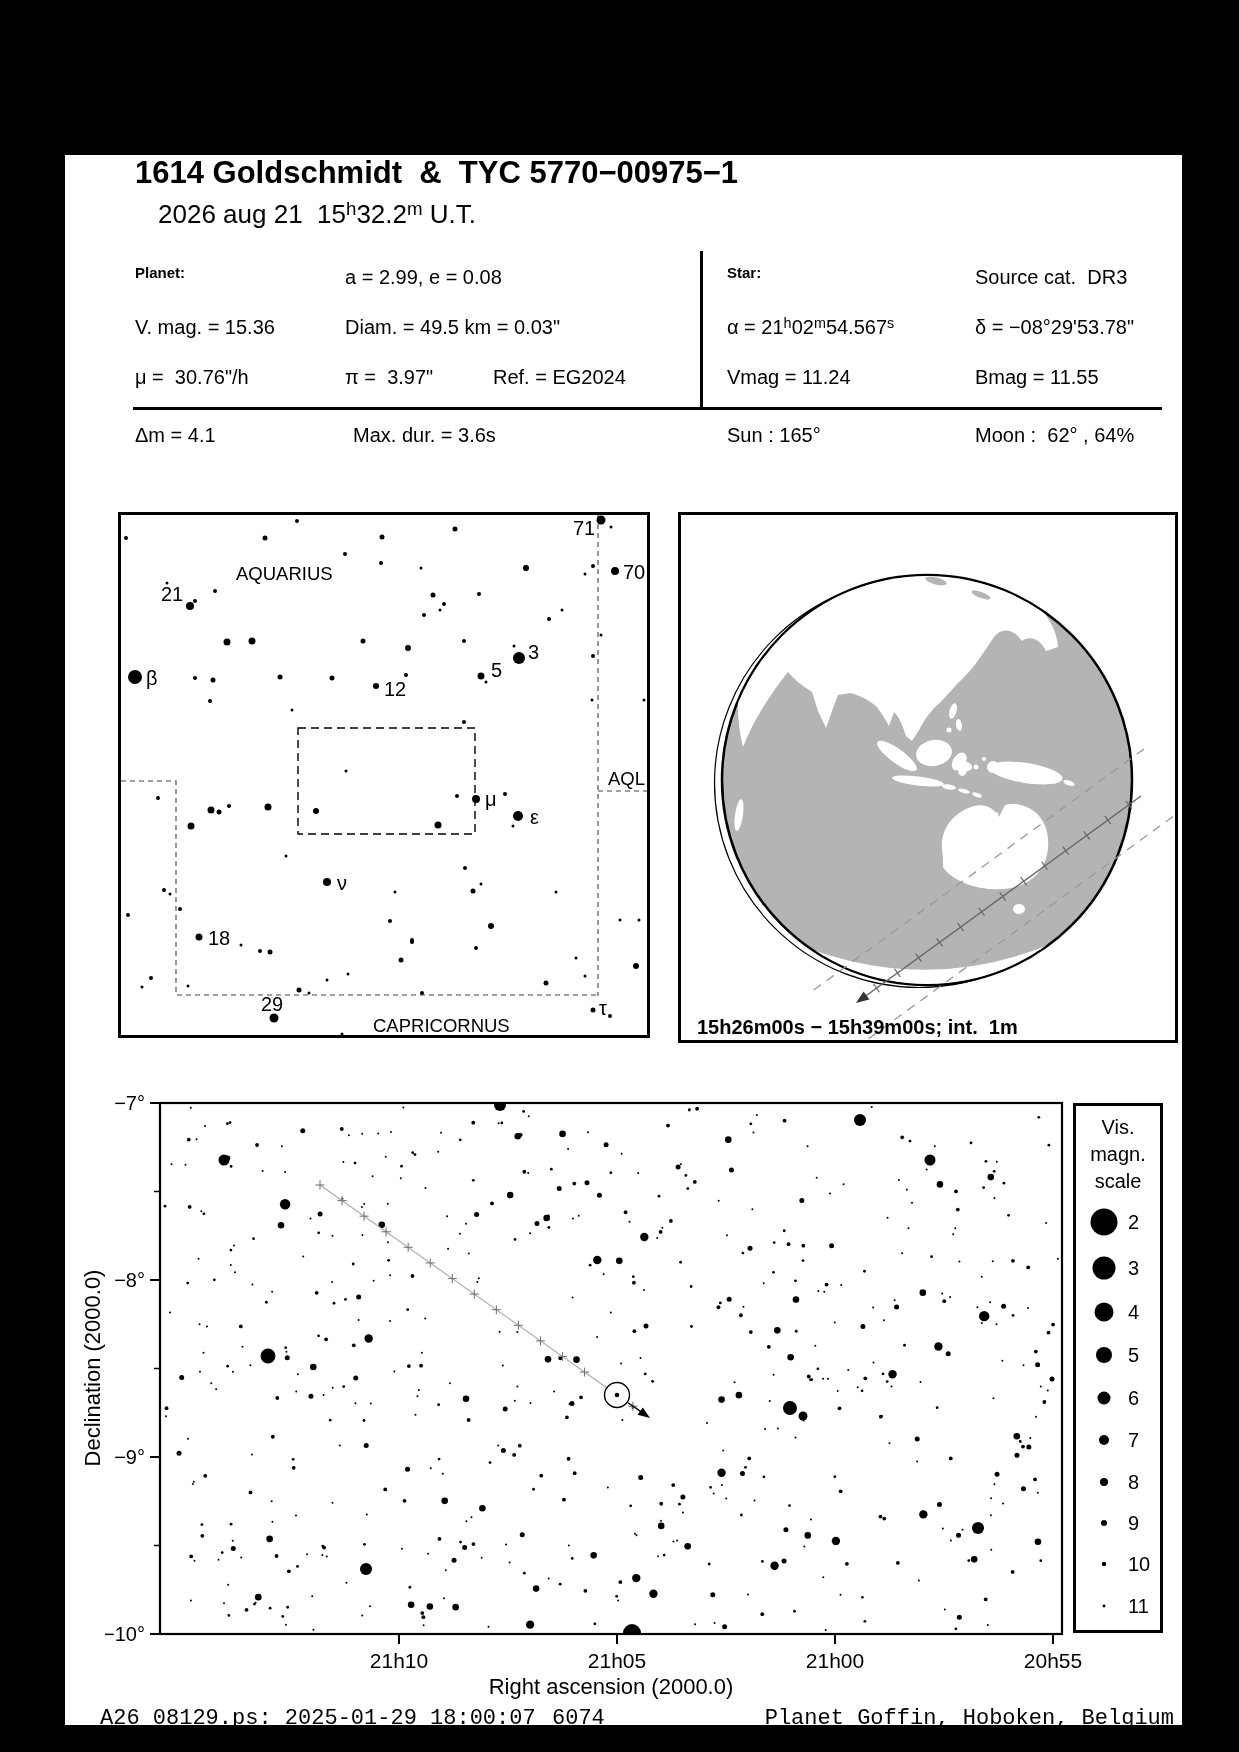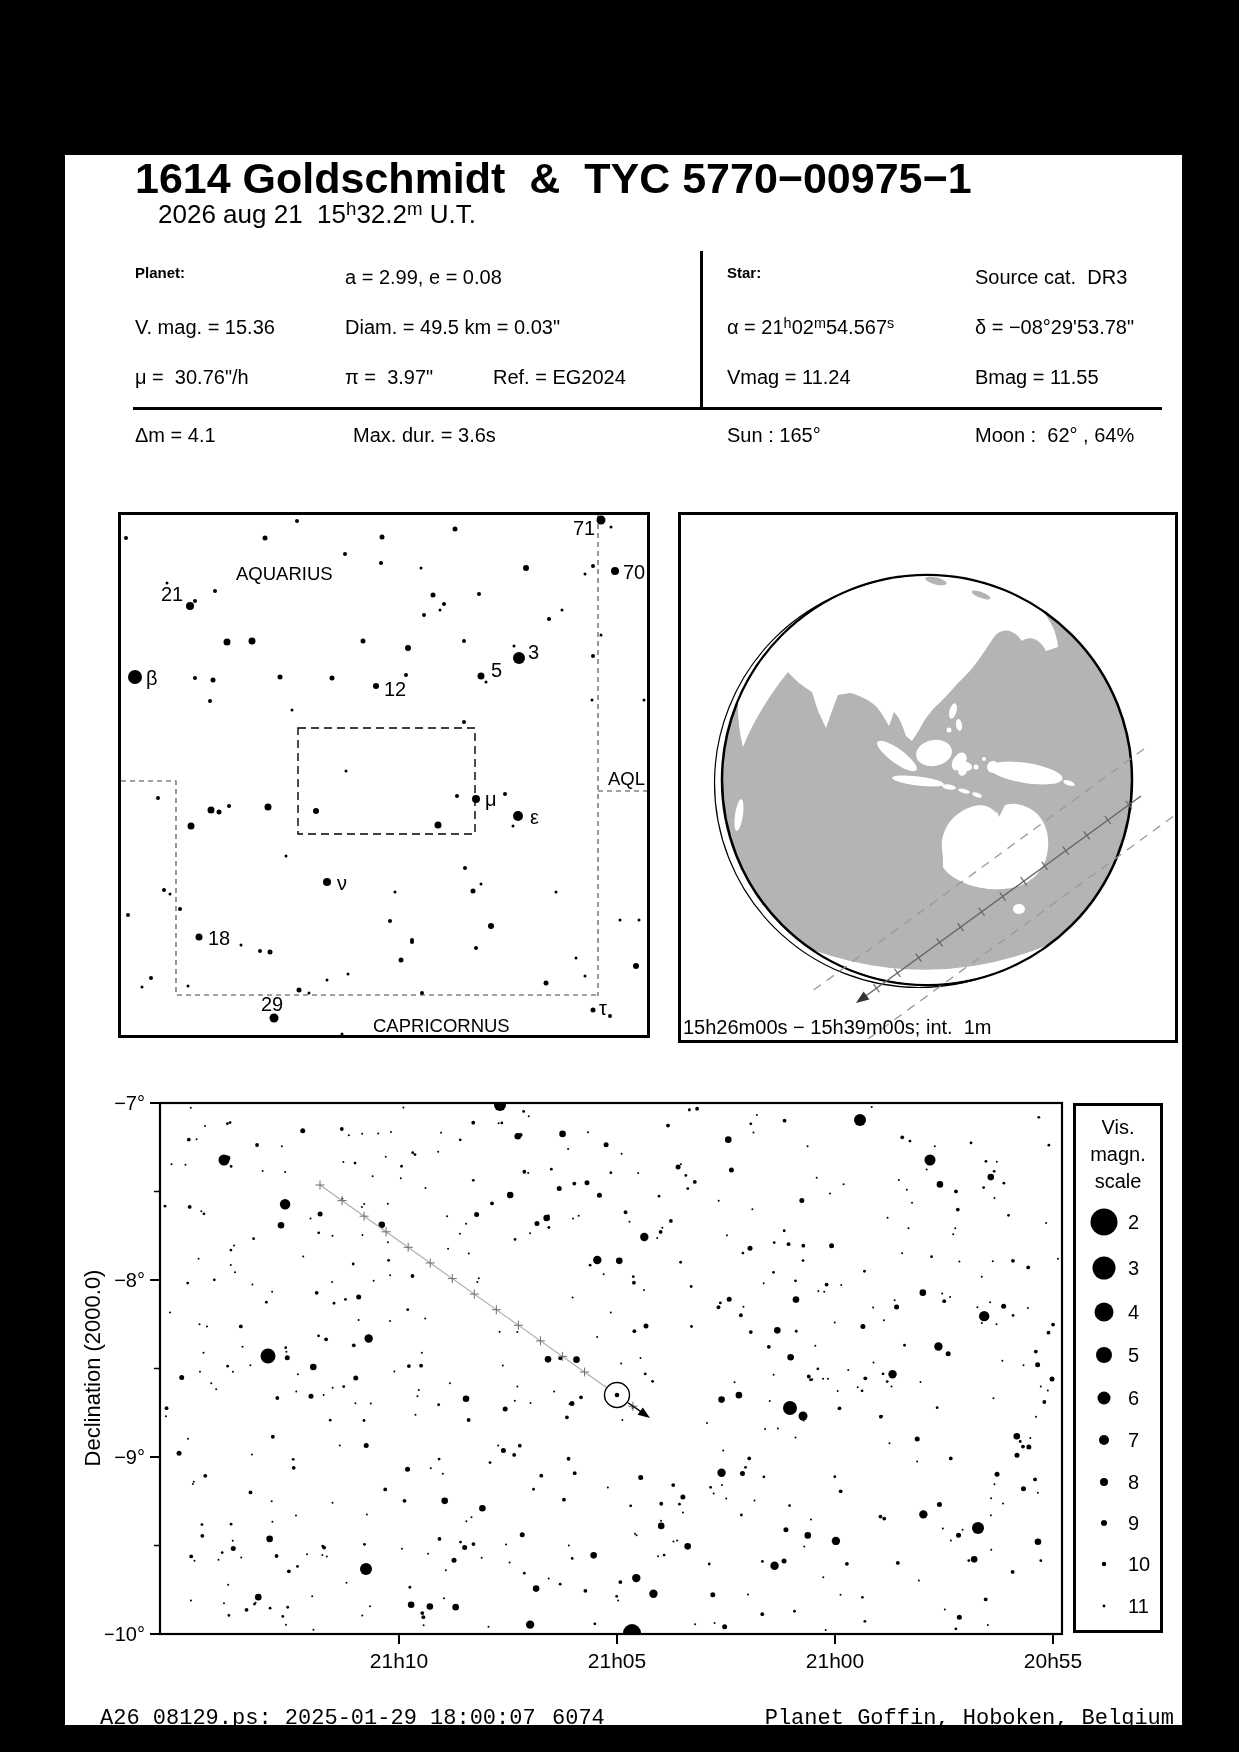--- a/index.html
+++ b/index.html
@@ -1,19 +1,19 @@
 <!DOCTYPE html>
 <html><head>
 <meta charset="utf-8">
 <style>
   html,body{margin:0;padding:0;background:#000;}
   body{width:1239px;height:1752px;position:relative;font-family:"Liberation Sans",sans-serif;color:#000;}
   .page{position:absolute;left:65px;top:155px;width:1117px;height:1570px;background:#fff;overflow:hidden;}
   .abs{position:absolute;white-space:pre;line-height:1;}
-  .title{font-size:43px;font-weight:bold;letter-spacing:0;}
+  .title{font-size:31px;font-weight:bold;letter-spacing:0;}
   .subtitle{font-size:26px;}
   .row{font-size:20px;}
   .lbl{font-size:15px;font-weight:bold;}
   sup{font-size:72%;vertical-align:0.45em;line-height:0;}
   .rule{position:absolute;background:#000;}
   .panel{position:absolute;border:3px solid #000;box-sizing:border-box;}
   .caption{font-size:20px;}
   .axis-title{font-size:22px;}
   .mono{font-family:"Liberation Mono","DejaVu Sans Mono",monospace;font-size:22px;}
   svg{display:block;}
@@ -238,21 +238,21 @@
           <line x1="345.63591312429935" y1="370.27964848209916" x2="339.75765725944143" y2="362.1897715987798" stroke="#666" stroke-width="1.2"></line>
           <line x1="324.6022332276692" y1="385.5631137307297" x2="318.7239773628113" y2="377.47323684741036" stroke="#666" stroke-width="1.2"></line>
           <line x1="303.5685533310391" y1="400.84657897936023" x2="297.69029746618116" y2="392.7567020960409" stroke="#666" stroke-width="1.2"></line>
           <line x1="282.53487343440895" y1="416.1300442279908" x2="276.65661756955103" y2="408.0401673446715" stroke="#666" stroke-width="1.2"></line>
           <line x1="261.50119353777876" y1="431.4135094766213" x2="255.62293767292084" y2="423.32363259330197" stroke="#666" stroke-width="1.2"></line>
           <line x1="240.46751364114863" y1="446.6969747252519" x2="234.5892577762907" y2="438.60709784193256" stroke="#666" stroke-width="1.2"></line>
           <line x1="219.4338337445185" y1="461.98043997388237" x2="213.55557787966058" y2="453.89056309056303" stroke="#666" stroke-width="1.2"></line>
           <line x1="198.40015384788836" y1="477.2639052225129" x2="192.52189798303044" y2="469.17402833919357" stroke="#666" stroke-width="1.2"></line>
         </g>
     </svg>
-    <div class="abs caption" style="left:2px;top:502px;">15h26m00s − 15h39m00s; int.  1m</div>
+    <div class="abs caption" style="left:16px;top:502px;font-weight:bold;">15h26m00s − 15h39m00s; int.  1m</div>
   </div>
 
   <svg class="abs" id="map-svg" style="left:40px;top:938px;" width="980" height="590" viewBox="0 0 980 590">
     <defs>
         <clipPath id="mclip">
           <rect x="55" y="10" width="902" height="531"></rect>
         </clipPath>
       </defs>
     <rect x="55" y="10" width="902" height="531" fill="#fff" stroke="#000" stroke-width="2.2"></rect>
     <g id="map-stars" clip-path="url(#mclip)">
@@ -879,20 +879,21 @@
         <line x1="523.4219540842969" y1="313.2579473323311" x2="532.4219540842969" y2="313.2579473323311" stroke="#777" stroke-width="1.1"></line>
         <line x1="527.9219540842969" y1="308.7579473323311" x2="527.9219540842969" y2="317.7579473323311" stroke="#777" stroke-width="1.1"></line>
       </g>
     <g id="map-target">
         <circle cx="512" cy="302" r="12.5" fill="none" stroke="#000" stroke-width="1.4"></circle>
         <circle cx="512" cy="302" r="2.3" fill="#000"></circle>
         <line x1="523.0228912891287" y1="309.7939635377677" x2="538.4679162731089" y2="320.3813549405821" stroke="#000" stroke-width="1.4"></line>
         <polygon points="545 325 532.6038865637408 321.74632950724936 537.799862255586 314.3977353144969" fill="#000"></polygon>
       </g>
   </svg>
+  <div class="abs axis-title" style="left:95px;top:1521px;width:902px;text-align:center;">Right ascension (2000.0)</div>
   <div class="abs axis-title" style="left:28px;top:1213px;transform:translate(-50%,-50%) rotate(-90deg);">Declination (2000.0)</div>
 
   <div class="panel" style="left:1008px;top:948px;width:90px;height:530px;">
     <svg id="legend-svg" width="84" height="524" viewBox="0 0 84 524">
         <text x="42" y="28" font-size="20" text-anchor="middle">Vis.</text>
         <text x="42" y="55" font-size="20" text-anchor="middle">magn.</text>
         <text x="42" y="82" font-size="20" text-anchor="middle">scale</text>
         <circle cx="28" cy="116" r="13.5" fill="#000"></circle>
         <text x="52" y="123" font-size="20">2</text>
         <circle cx="28" cy="162" r="11.5" fill="#000"></circle>

